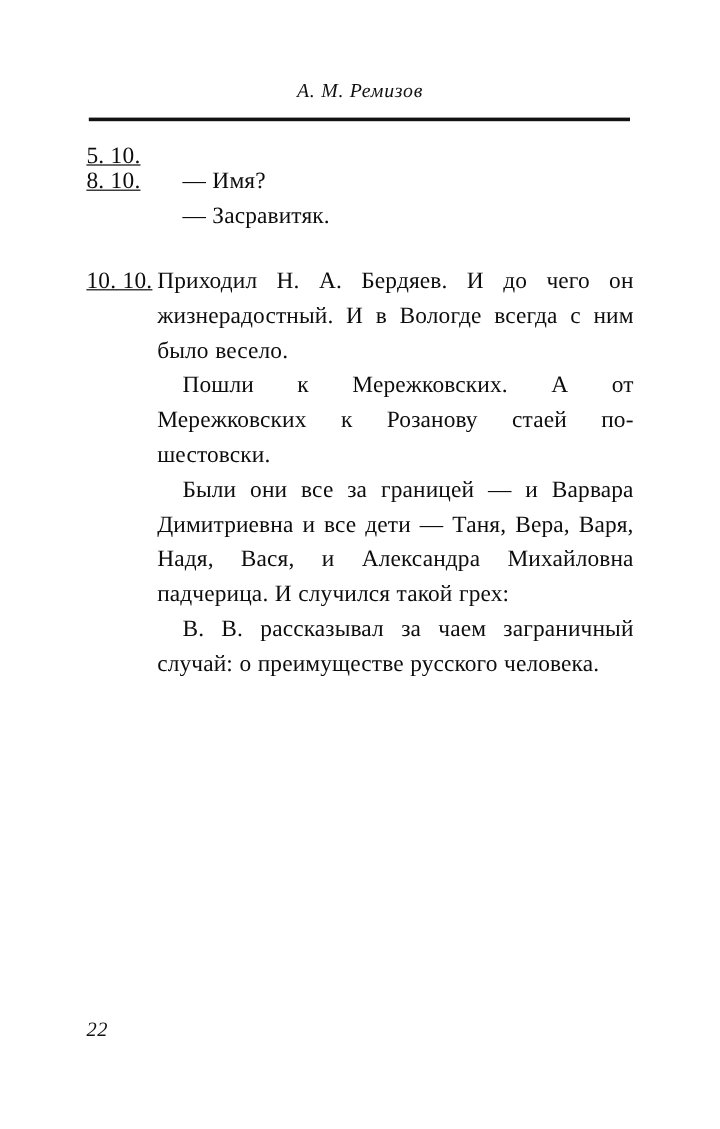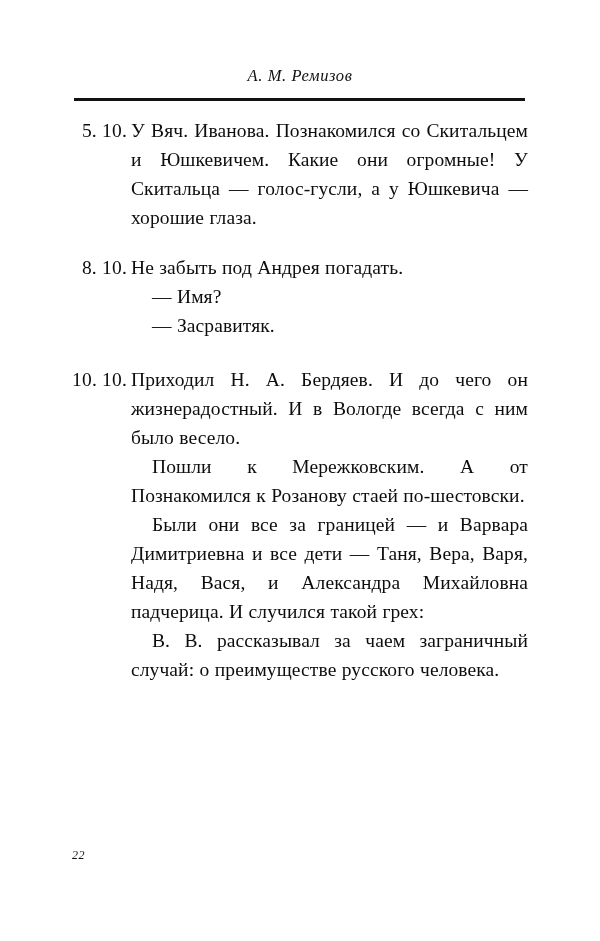--- a/index.html
+++ b/index.html
@@ -51,25 +51,26 @@
   .entry {
     position: relative;
     margin-bottom: 26px;
   }
 
   .entry-label {
     position: absolute;
     left: 0;
     top: 0;
     width: 55px;
-    text-align: right;
+    text-align: left;
     font-size: 19.5px;
     line-height: 29px;
     white-space: nowrap;
     letter-spacing: 0.2px;
+    text-decoration: underline;
   }
 
   .entry-body {
     margin-left: 59px;
   }
 
   .para {
     margin: 0;
     font-size: 19.5px;
     line-height: 29px;
@@ -99,54 +100,50 @@
   
   .entry.gap-1 { margin-bottom: 21px; }
   .entry.gap-2 { margin-bottom: 25px; }
 
   
   .folio {
     position: absolute;
     left: 72px;
     top: 848px;
     font-style: italic;
-    font-size: 12px;
+    font-size: 17px;
     letter-spacing: 0.5px;
     color: #111111;
   }
 </style>
 </head>
 <body>
 
 <div class="page">
 
   <div class="running-head">А. М. Ремизов</div>
 
   <div class="head-rule"></div>
 
   <div class="body-col" id="body-col">
       <div class="entry gap-1">
         <div class="entry-label">5. 10.</div>
-        <div class="entry-body">
-          <p class="para flush">У Вяч. Иванова. Познакомился со Скитальцем и Юшкевичем. Какие они огромные! У Скитальца — голос-гусли, а у Юшкевича — хорошие глаза.</p>
-        </div>
       </div>
       <div class="entry gap-2">
         <div class="entry-label">8. 10.</div>
         <div class="entry-body">
-          <p class="para flush">Не забыть под Андрея погадать.</p>
           <p class="para dialogue">— Имя?</p>
           <p class="para dialogue">— Засравитяк.</p>
         </div>
       </div>
       <div class="entry ">
         <div class="entry-label">10. 10.</div>
         <div class="entry-body">
           <p class="para flush">Приходил Н. А. Бердяев. И до чего он жизнерадостный. И в Вологде всегда с ним было весело.</p>
-          <p class="para indent">Пошли к Мережковским. А от Познакомился к Розанову стаей по-шестовски.</p>
+          <p class="para indent">Пошли к Мережковских. А от Мережковских к Розанову стаей по-шестовски.</p>
           <p class="para indent">Были они все за границей — и Варвара Димитриевна и все дети — Таня, Вера, Варя, Надя, Вася, и Александра Михайловна падчерица. И случился такой грех:</p>
           <p class="para indent">В. В. рассказывал за чаем заграничный случай: о преимуществе русского человека.</p>
         </div>
       </div>
     </div>
 
   <div class="folio">22</div>
 
 </div>
 

